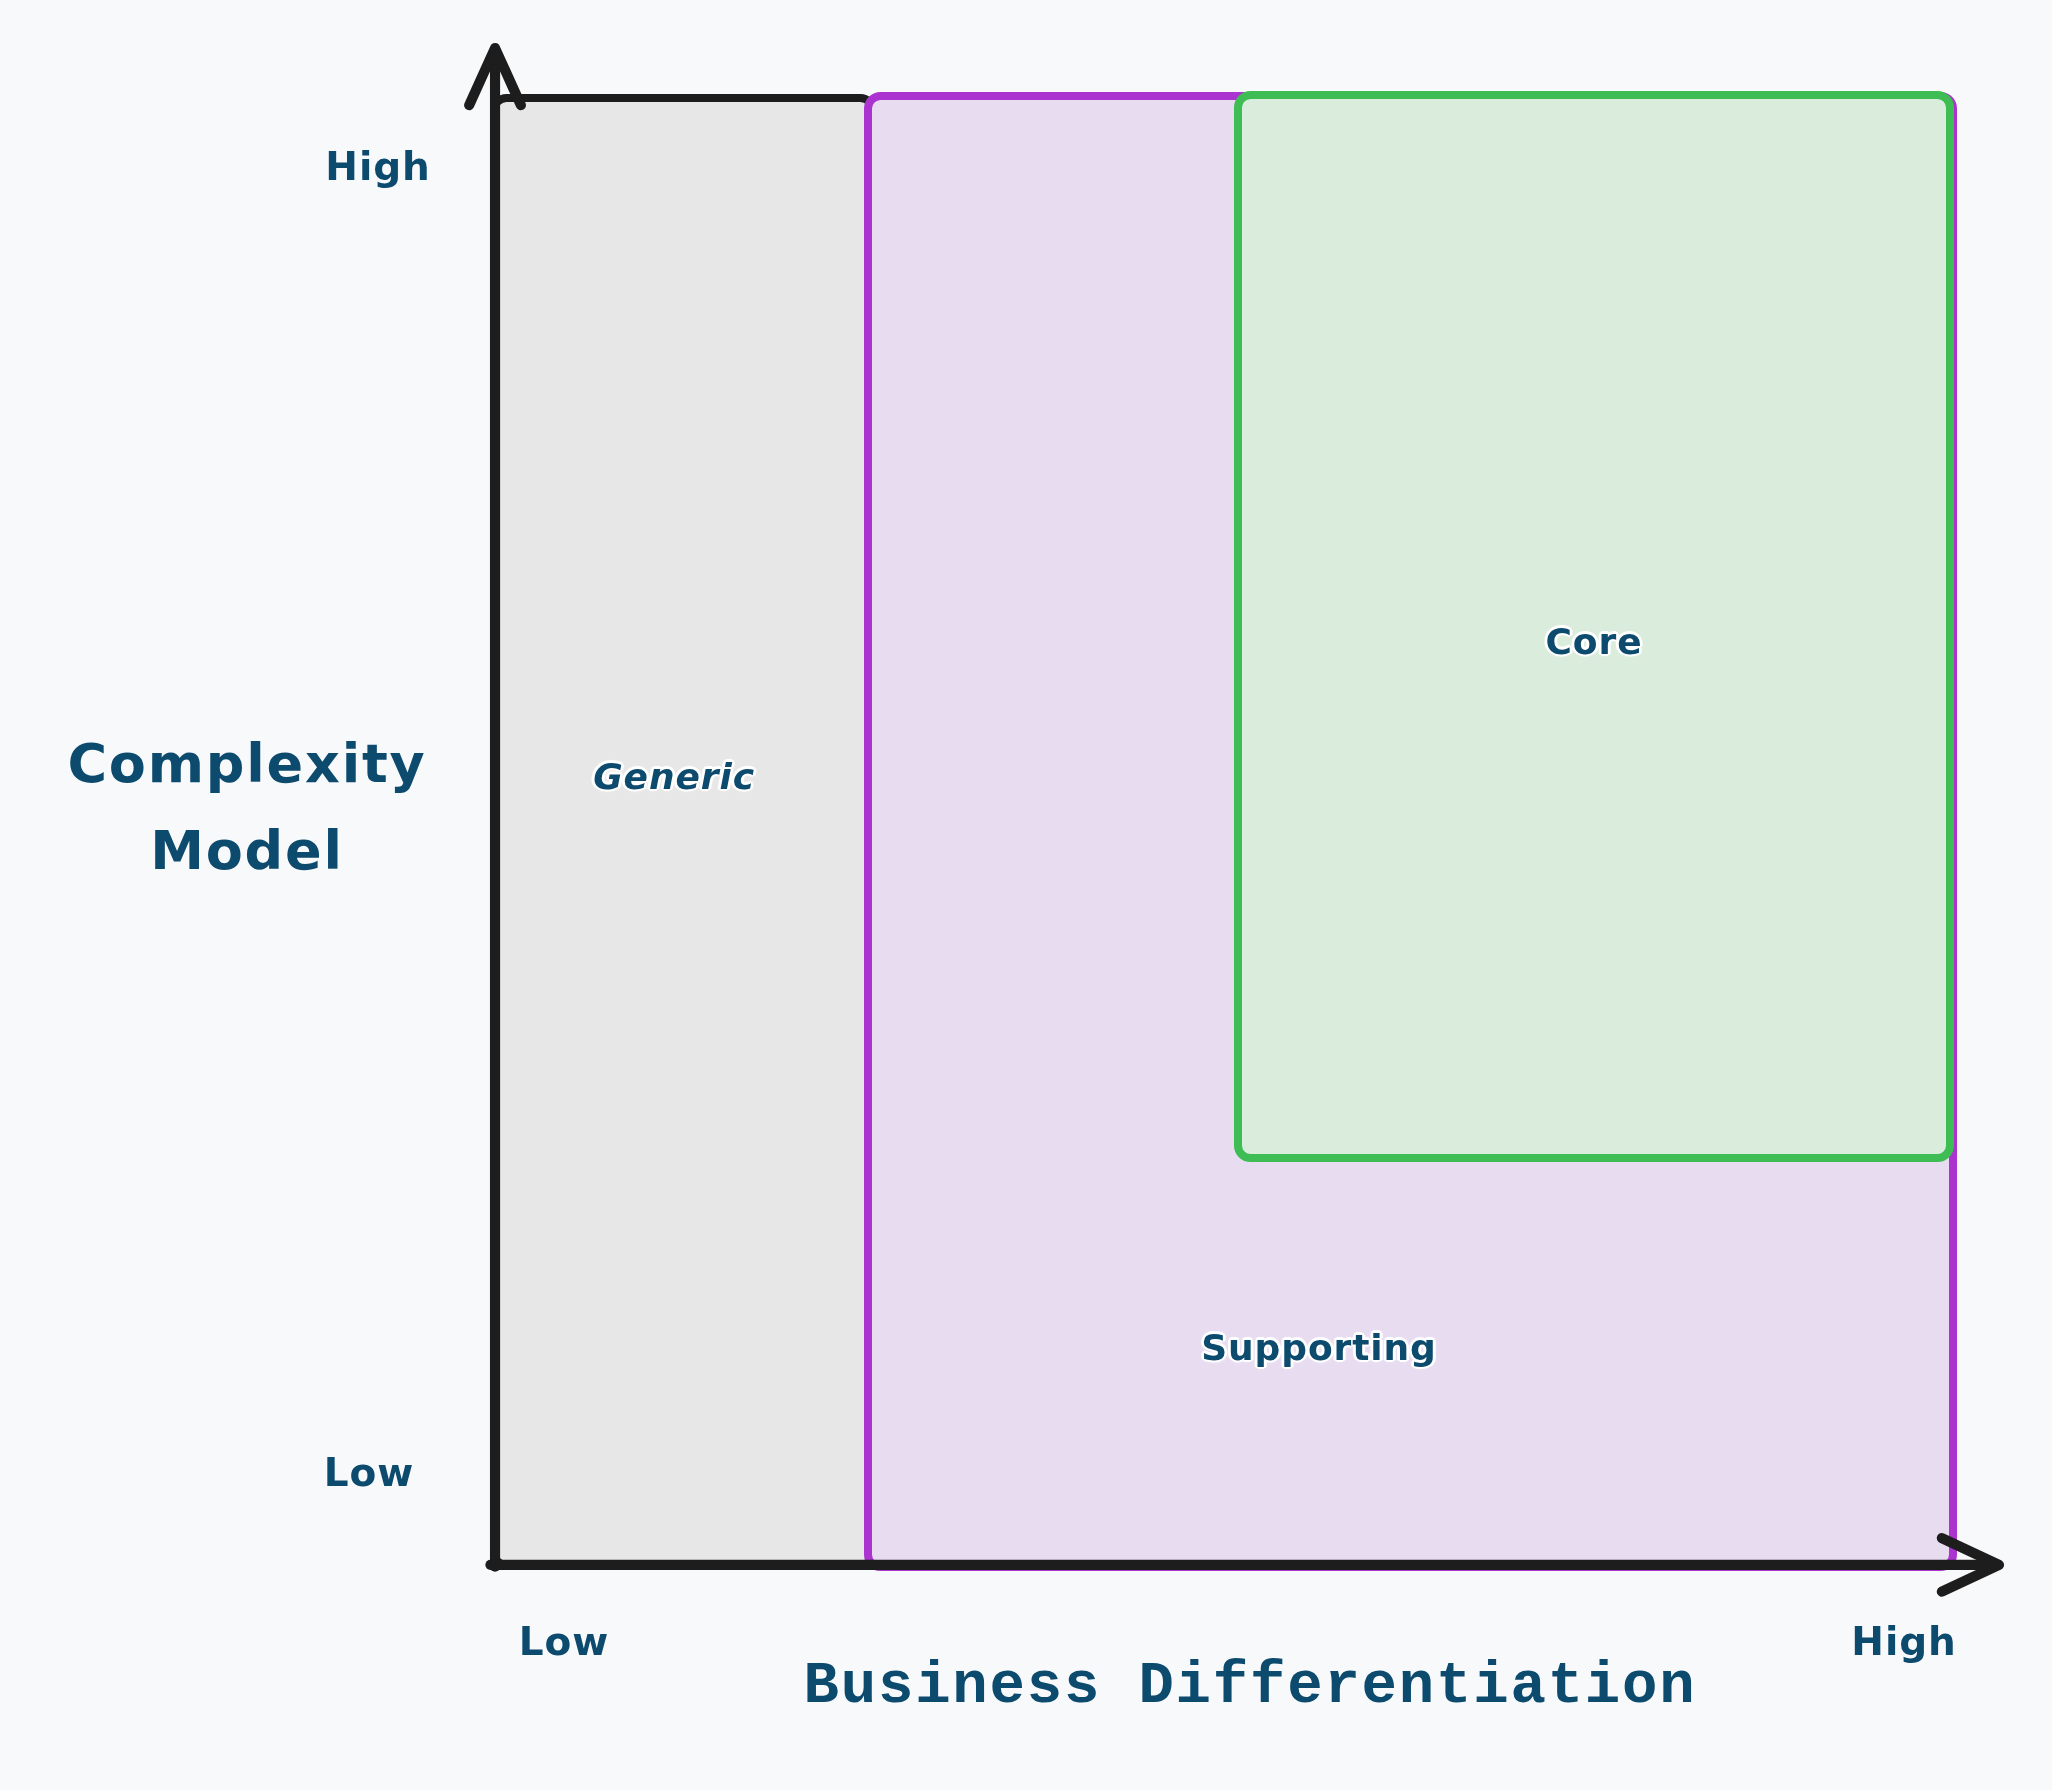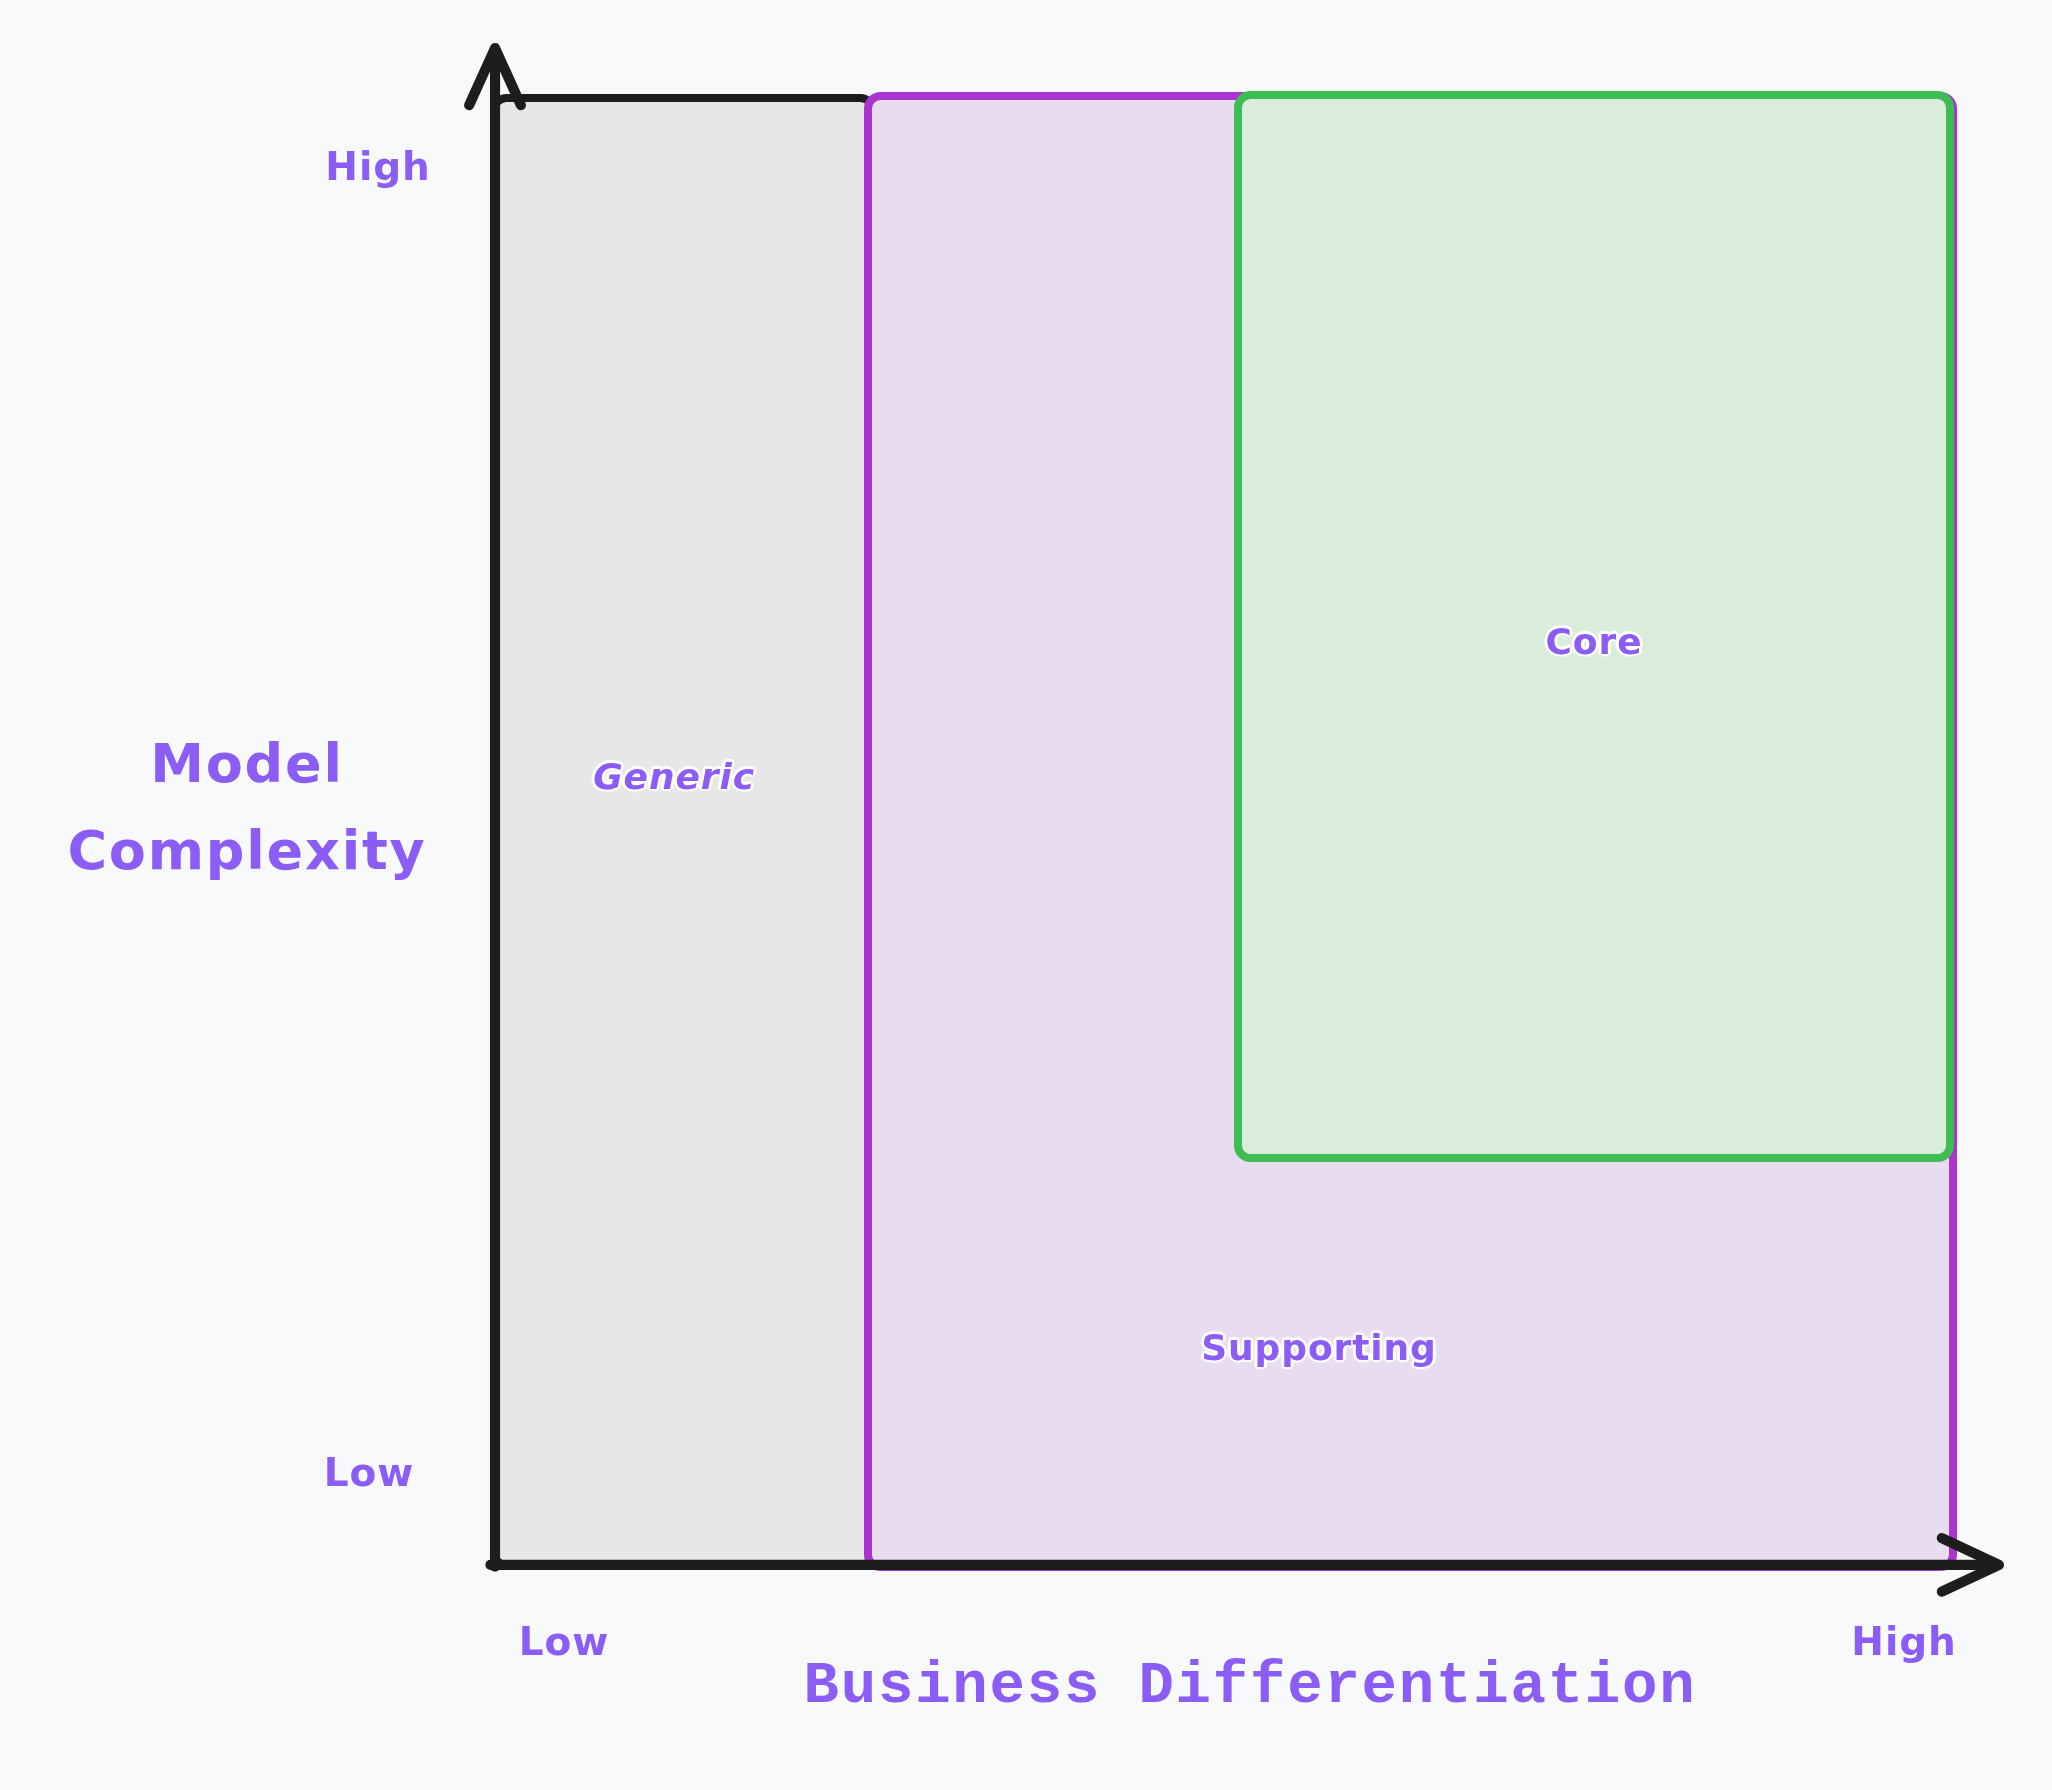--- a/index.html
+++ b/index.html
@@ -59,21 +59,21 @@
     stroke-width: 11;
     stroke-linecap: round;
     stroke-linejoin: round;
     fill: none;
   }
 
   
   .lbl {
     position: absolute;
     transform: translate(-50%, -50%);
-    color: #8b5cf6;
+    color: #0c4a6e;
     font-weight: bold;
     white-space: nowrap;
     z-index: 5;
   }
   .region-label {
     font-size: 36px;
     letter-spacing: 0.9px;
     text-shadow:
       2.8px 0 0 #fff, -2.8px 0 0 #fff, 0 2.8px 0 #fff, 0 -2.8px 0 #fff,
       1.8px 1.8px 0 #fff, -1.8px -1.8px 0 #fff, 1.8px -1.8px 0 #fff, -1.8px 1.8px 0 #fff,
@@ -118,22 +118,22 @@
     <polyline points="508,114 536,52 564,114"></polyline>
     <line x1="531" y1="1696" x2="2154" y2="1696"></line>
     <polyline points="2104,1667 2166,1696 2104,1725"></polyline>
   </svg>
 
   <div class="lbl region-label lbl-generic">Generic</div>
   <div class="lbl region-label lbl-supporting">Supporting</div>
   <div class="lbl region-label lbl-core">Core</div>
 
   <div class="lbl axis-title-y lbl-y-title">
+    <div>Complexity</div>
     <div>Model</div>
-    <div>Complexity</div>
   </div>
 
   <div class="lbl tick-label lbl-y-high">High</div>
   <div class="lbl tick-label lbl-y-low">Low</div>
 
   <div class="lbl tick-label lbl-x-low">Low</div>
   <div class="lbl tick-label lbl-x-high">High</div>
 
   <div class="lbl axis-title-x lbl-x-title">Business Differentiation</div>
 

